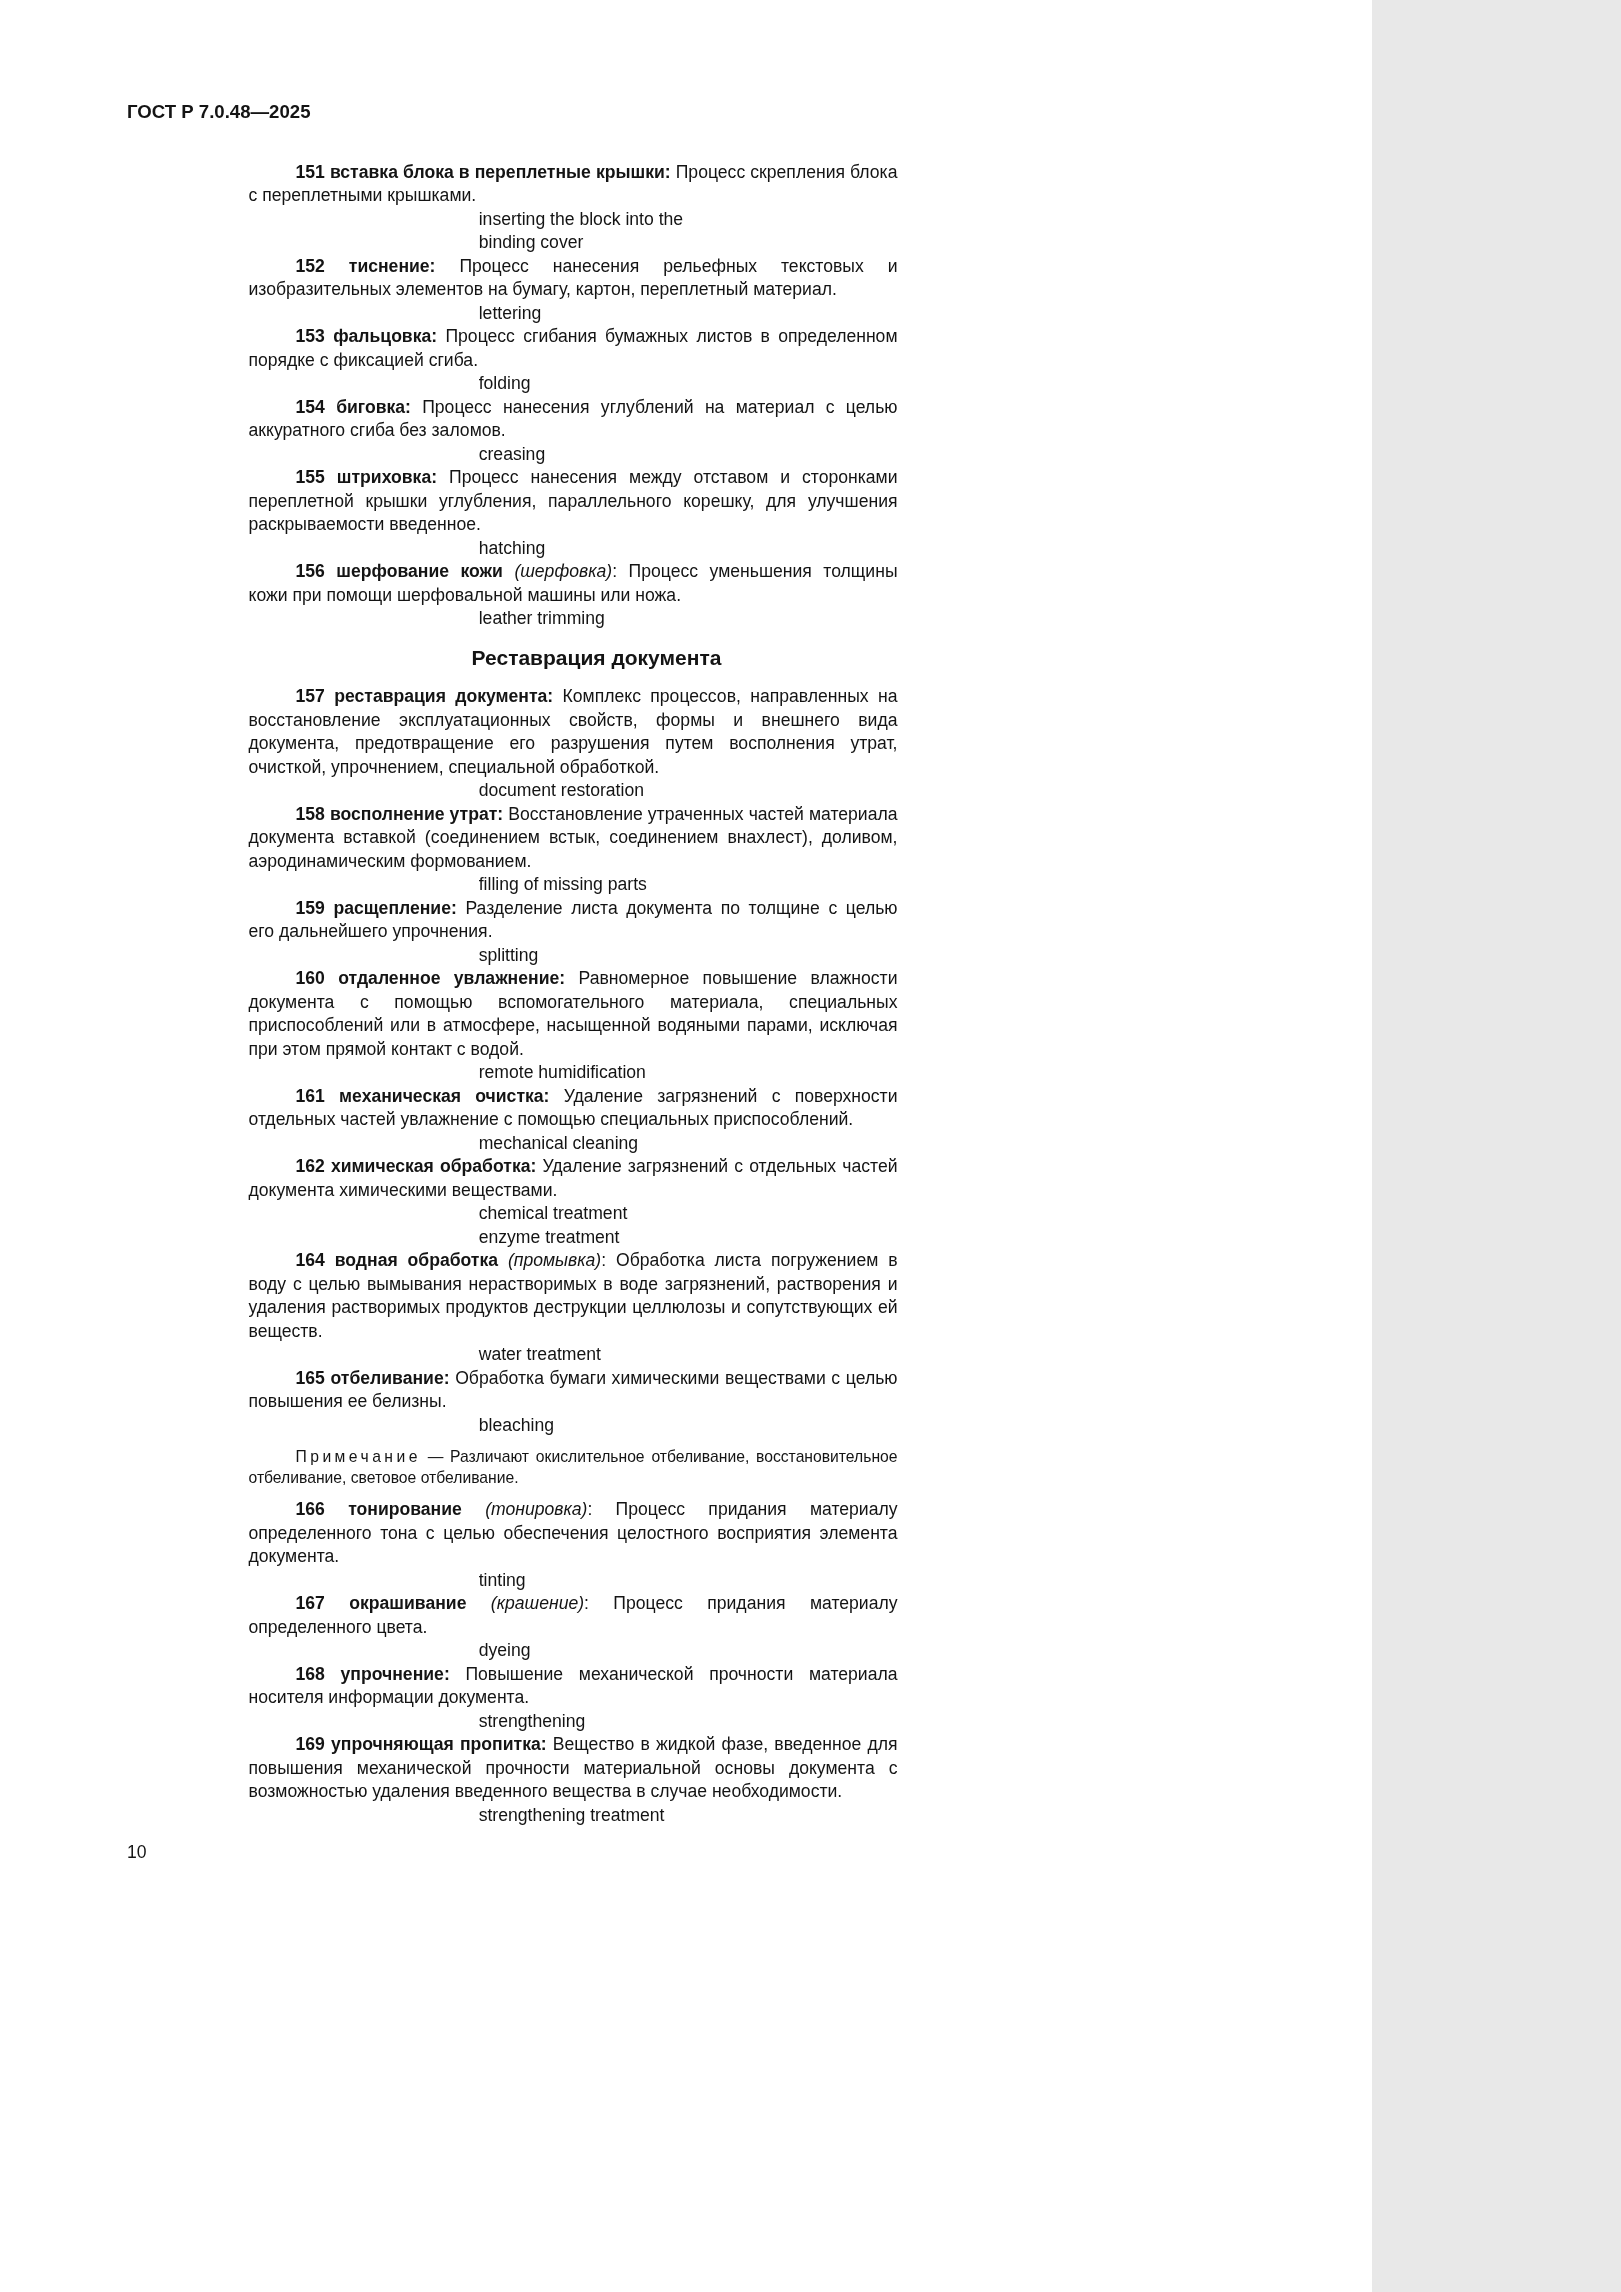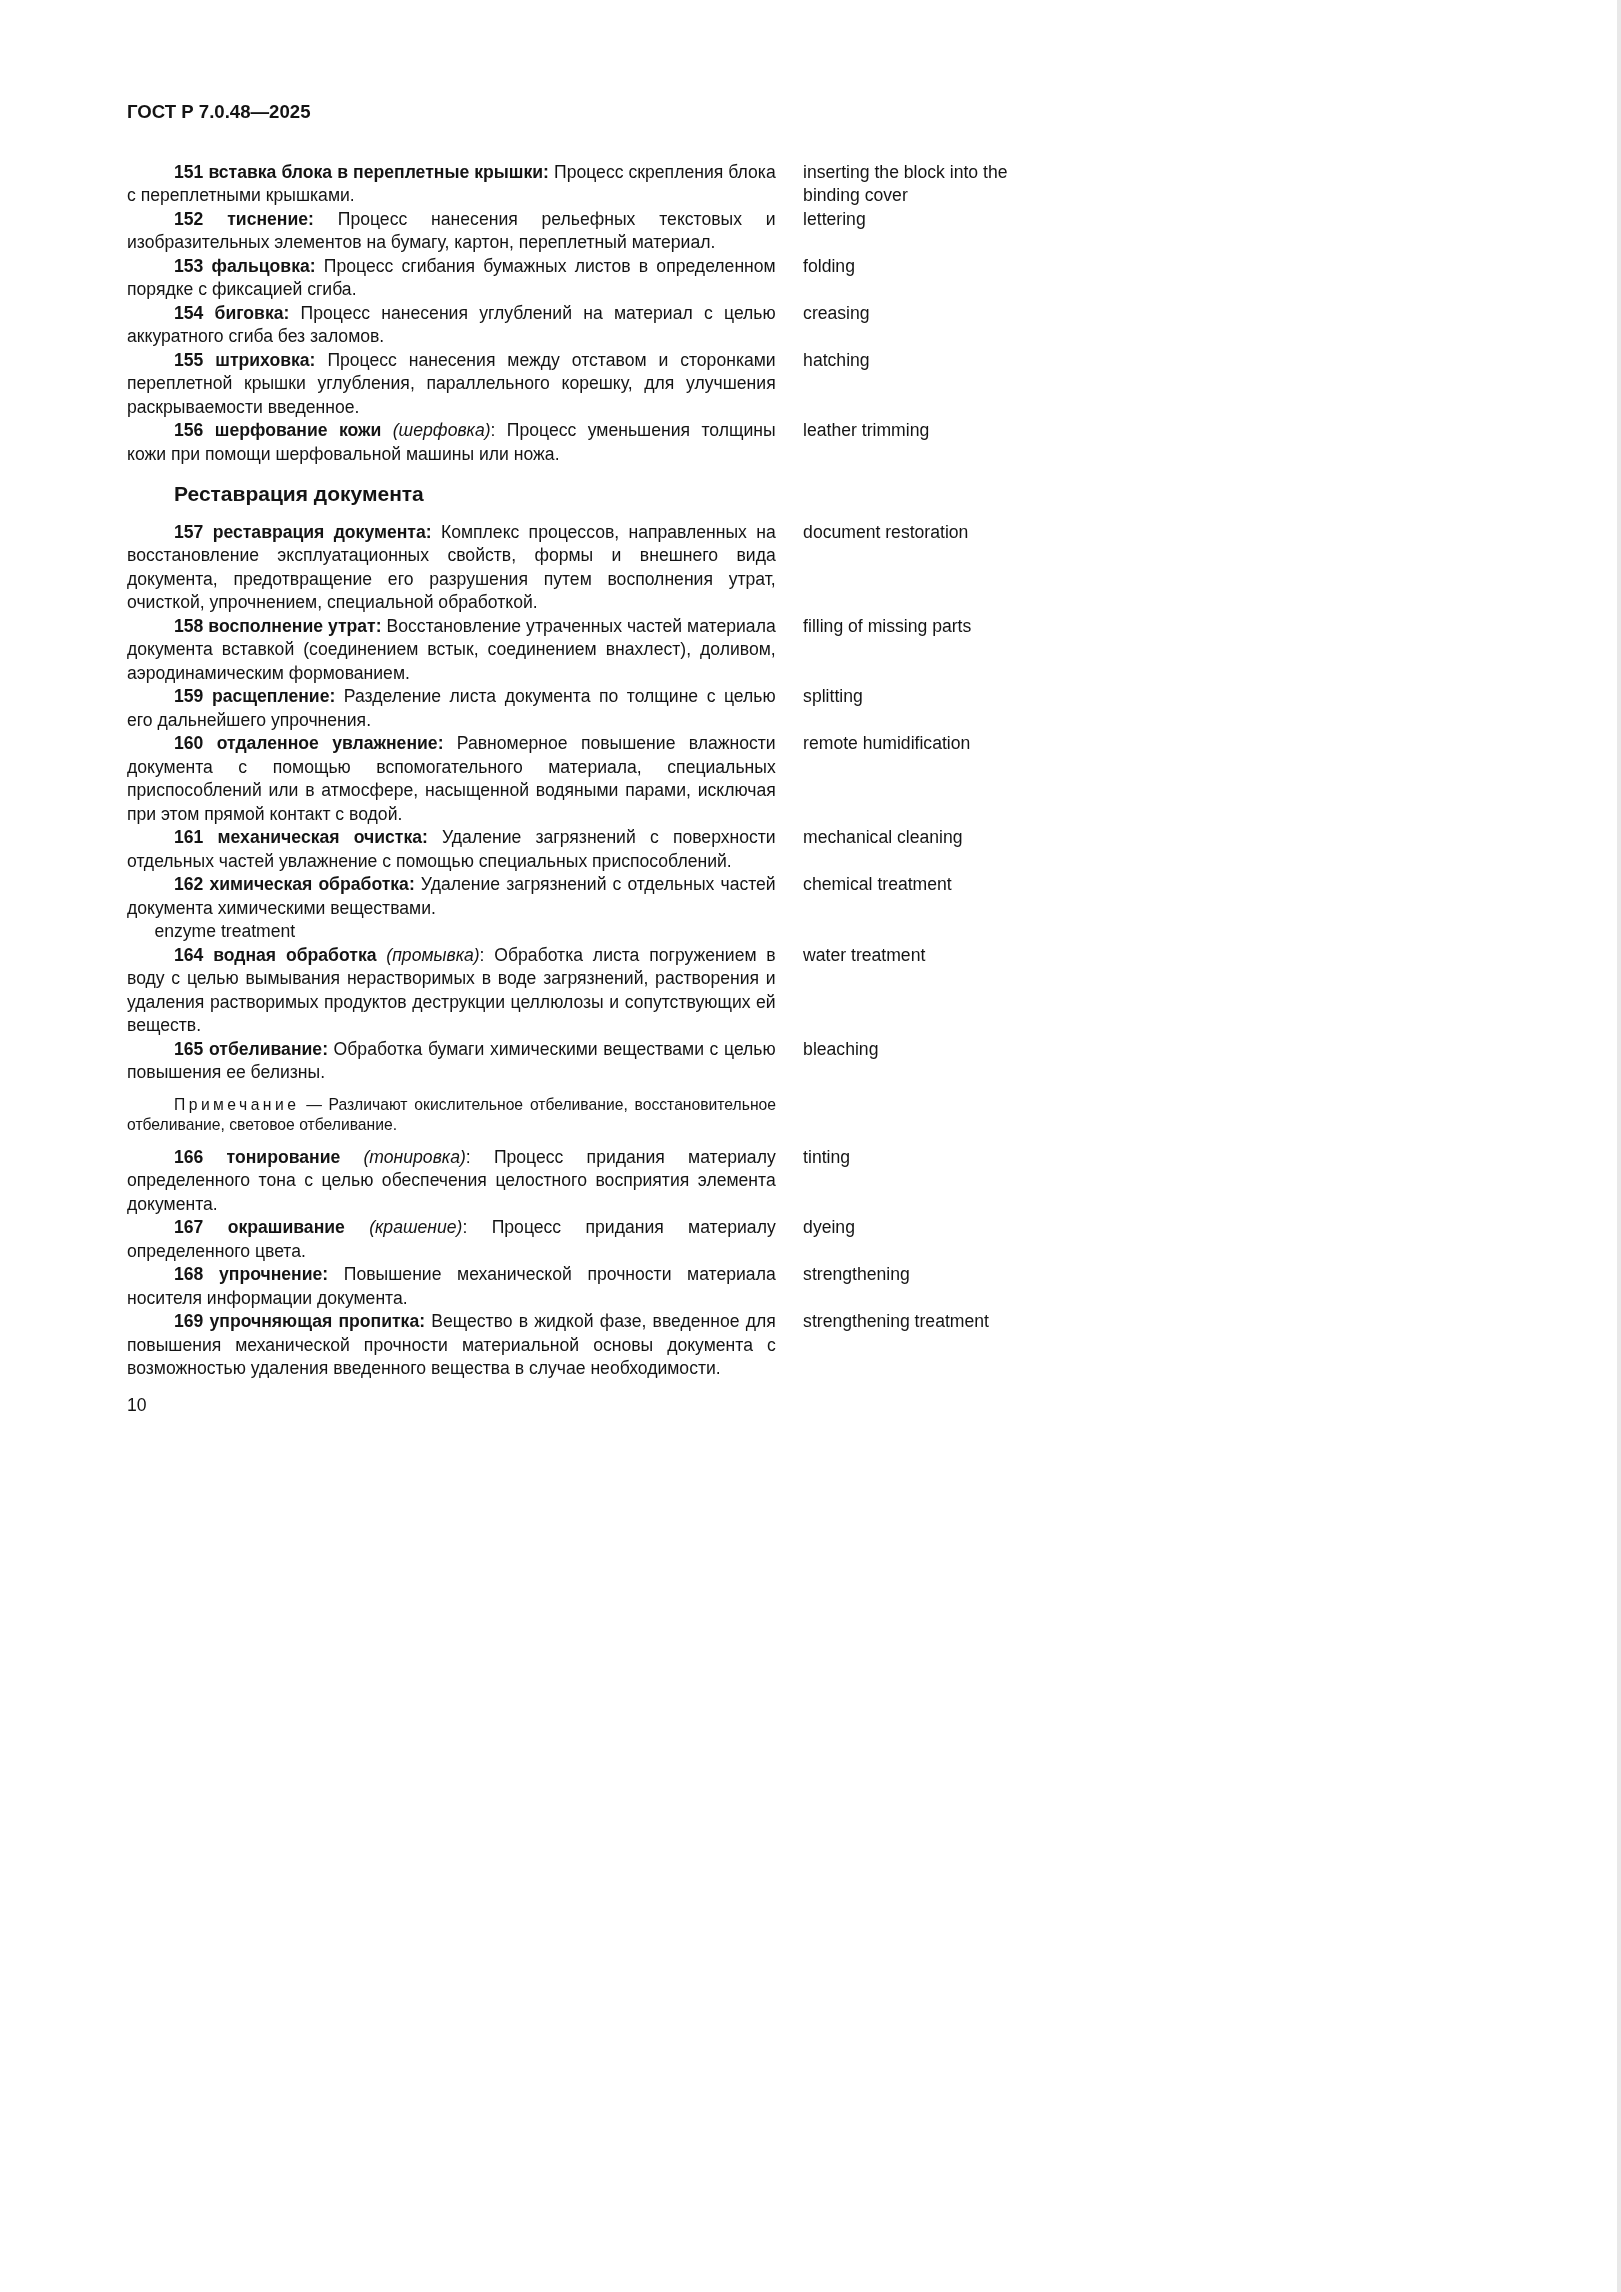--- a/index.html
+++ b/index.html
@@ -1,33 +1,33 @@
 <!DOCTYPE html>
 <html lang="ru"><head>
 <meta charset="utf-8">
 <style>
   * { margin: 0; padding: 0; box-sizing: border-box; }
   html, body { background: #e8e8e8; }
   body { font-family: "Liberation Sans", sans-serif; color: #141414; }
   .page {
     position: relative;
-    width: 1617px;
+    width: 1372px;
     height: 2293px;
     background: #ffffff;
     padding: 100px 4px 0 127px;
     overflow: hidden;
   }
   .doc-header {
     font-weight: bold;
     font-size: 18.6px;
     line-height: 23.5px;
     margin-bottom: 37px;
   }
   .content { width: 892px; }
-  .row { display: flex; align-items: flex-start; }
+  .row { display: flex; align-items: center; flex-direction: column; }
   .main {
     width: 649px;
     font-size: 17.6px;
     line-height: 23.5px;
     text-align: justify;
     text-indent: 47px;
   }
   .eng {
     width: 216px;
     margin-left: 27.4px;

